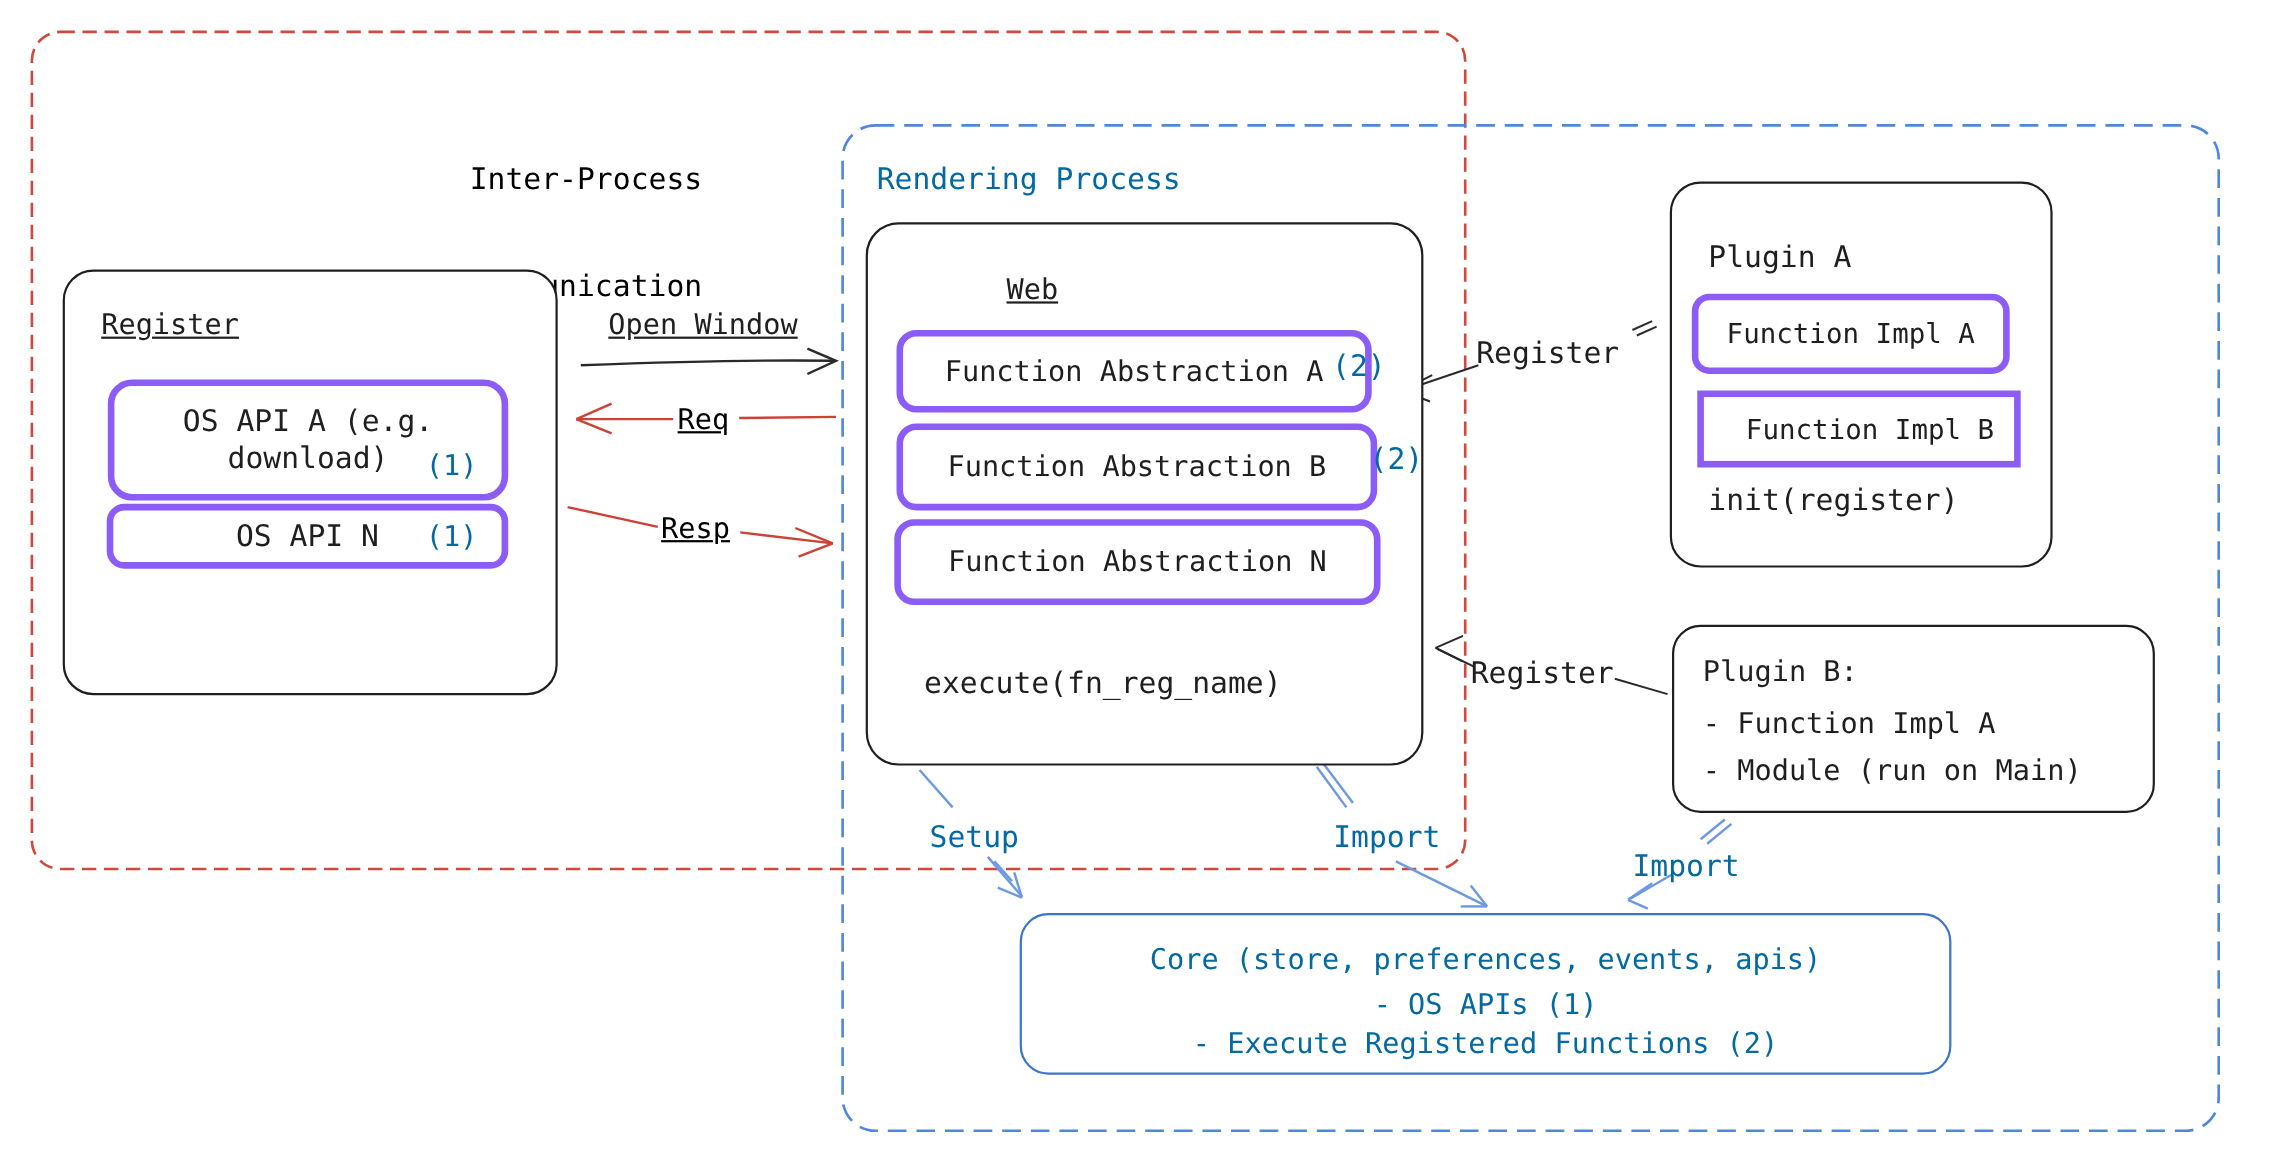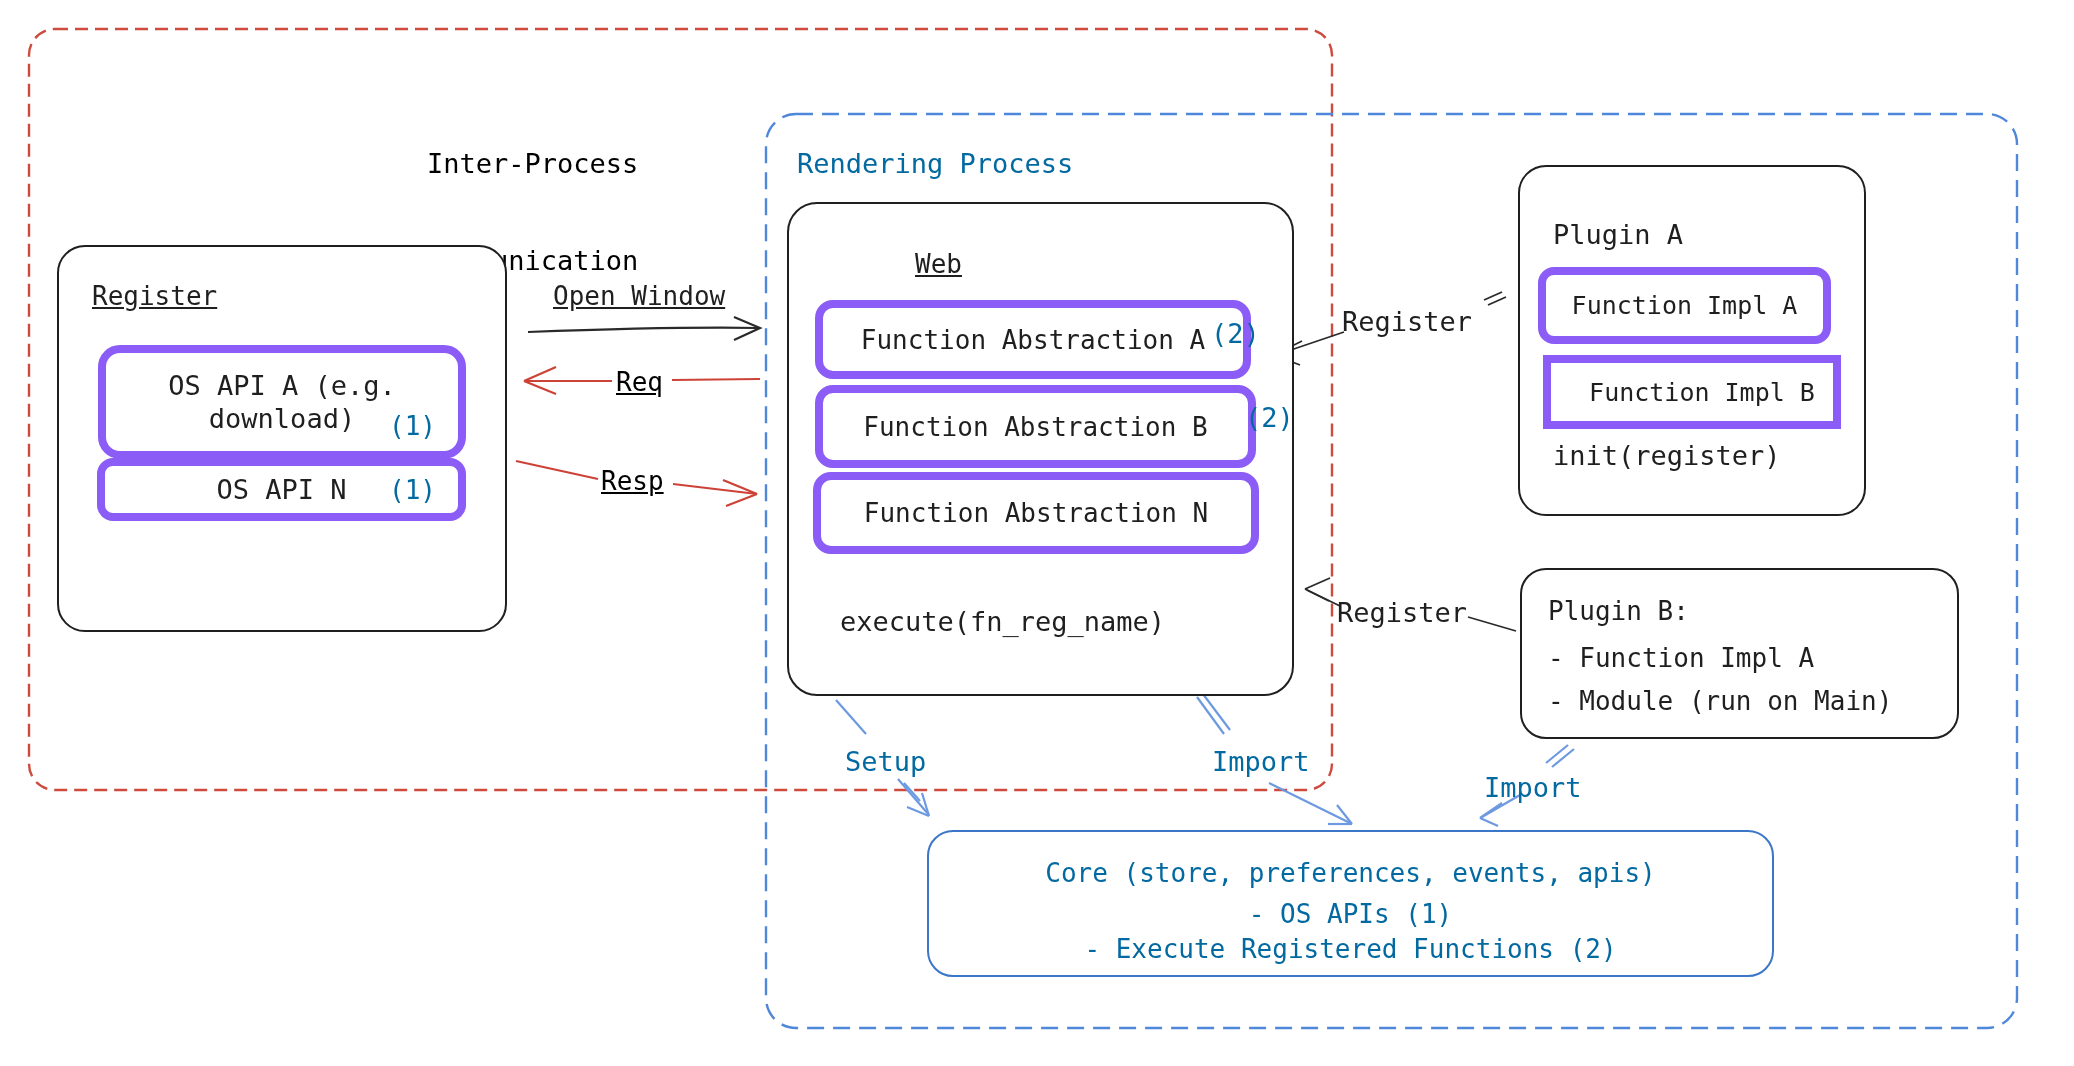--- a/index.html
+++ b/index.html
@@ -2,21 +2,21 @@
 <html><head>
 <meta charset="utf-8">
 <style>
   html,body{margin:0;padding:0;background:#ffffff;}
   #canvas{
     position:relative;width:2074px;height:1066px;background:#ffffff;overflow:hidden;
     font-family:"DejaVu Sans Mono", monospace;color:#1f1f1f;
   }
   svg.overlay{position:absolute;left:0;top:0;width:2074px;height:1066px;pointer-events:none;}
   .box{position:absolute;background:#ffffff;border:2.5px solid #1f1f1f;}
-  .pill{position:absolute;background:#ffffff;border:8px solid #8b5cf6;display:flex;align-items:center;justify-content:center;}
+  .pill{position:absolute;background:#ffffff;border:6px solid #8b5cf6;display:flex;align-items:center;justify-content:center;}
   .lbl{position:absolute;white-space:pre;}
   .red{color:#000000;}
   .blue{color:#0369a1;}
   .mono26{font-size:26px;line-height:30px;}
   .mono27{font-size:27px;line-height:31px;}
   .mono28{font-size:26px;line-height:32px;text-decoration:underline;}
   .mono25{font-size:25px;line-height:29px;}
   .badge-right{position:absolute;right:22px;}
   .center-lines{text-align:center;}
 </style>

